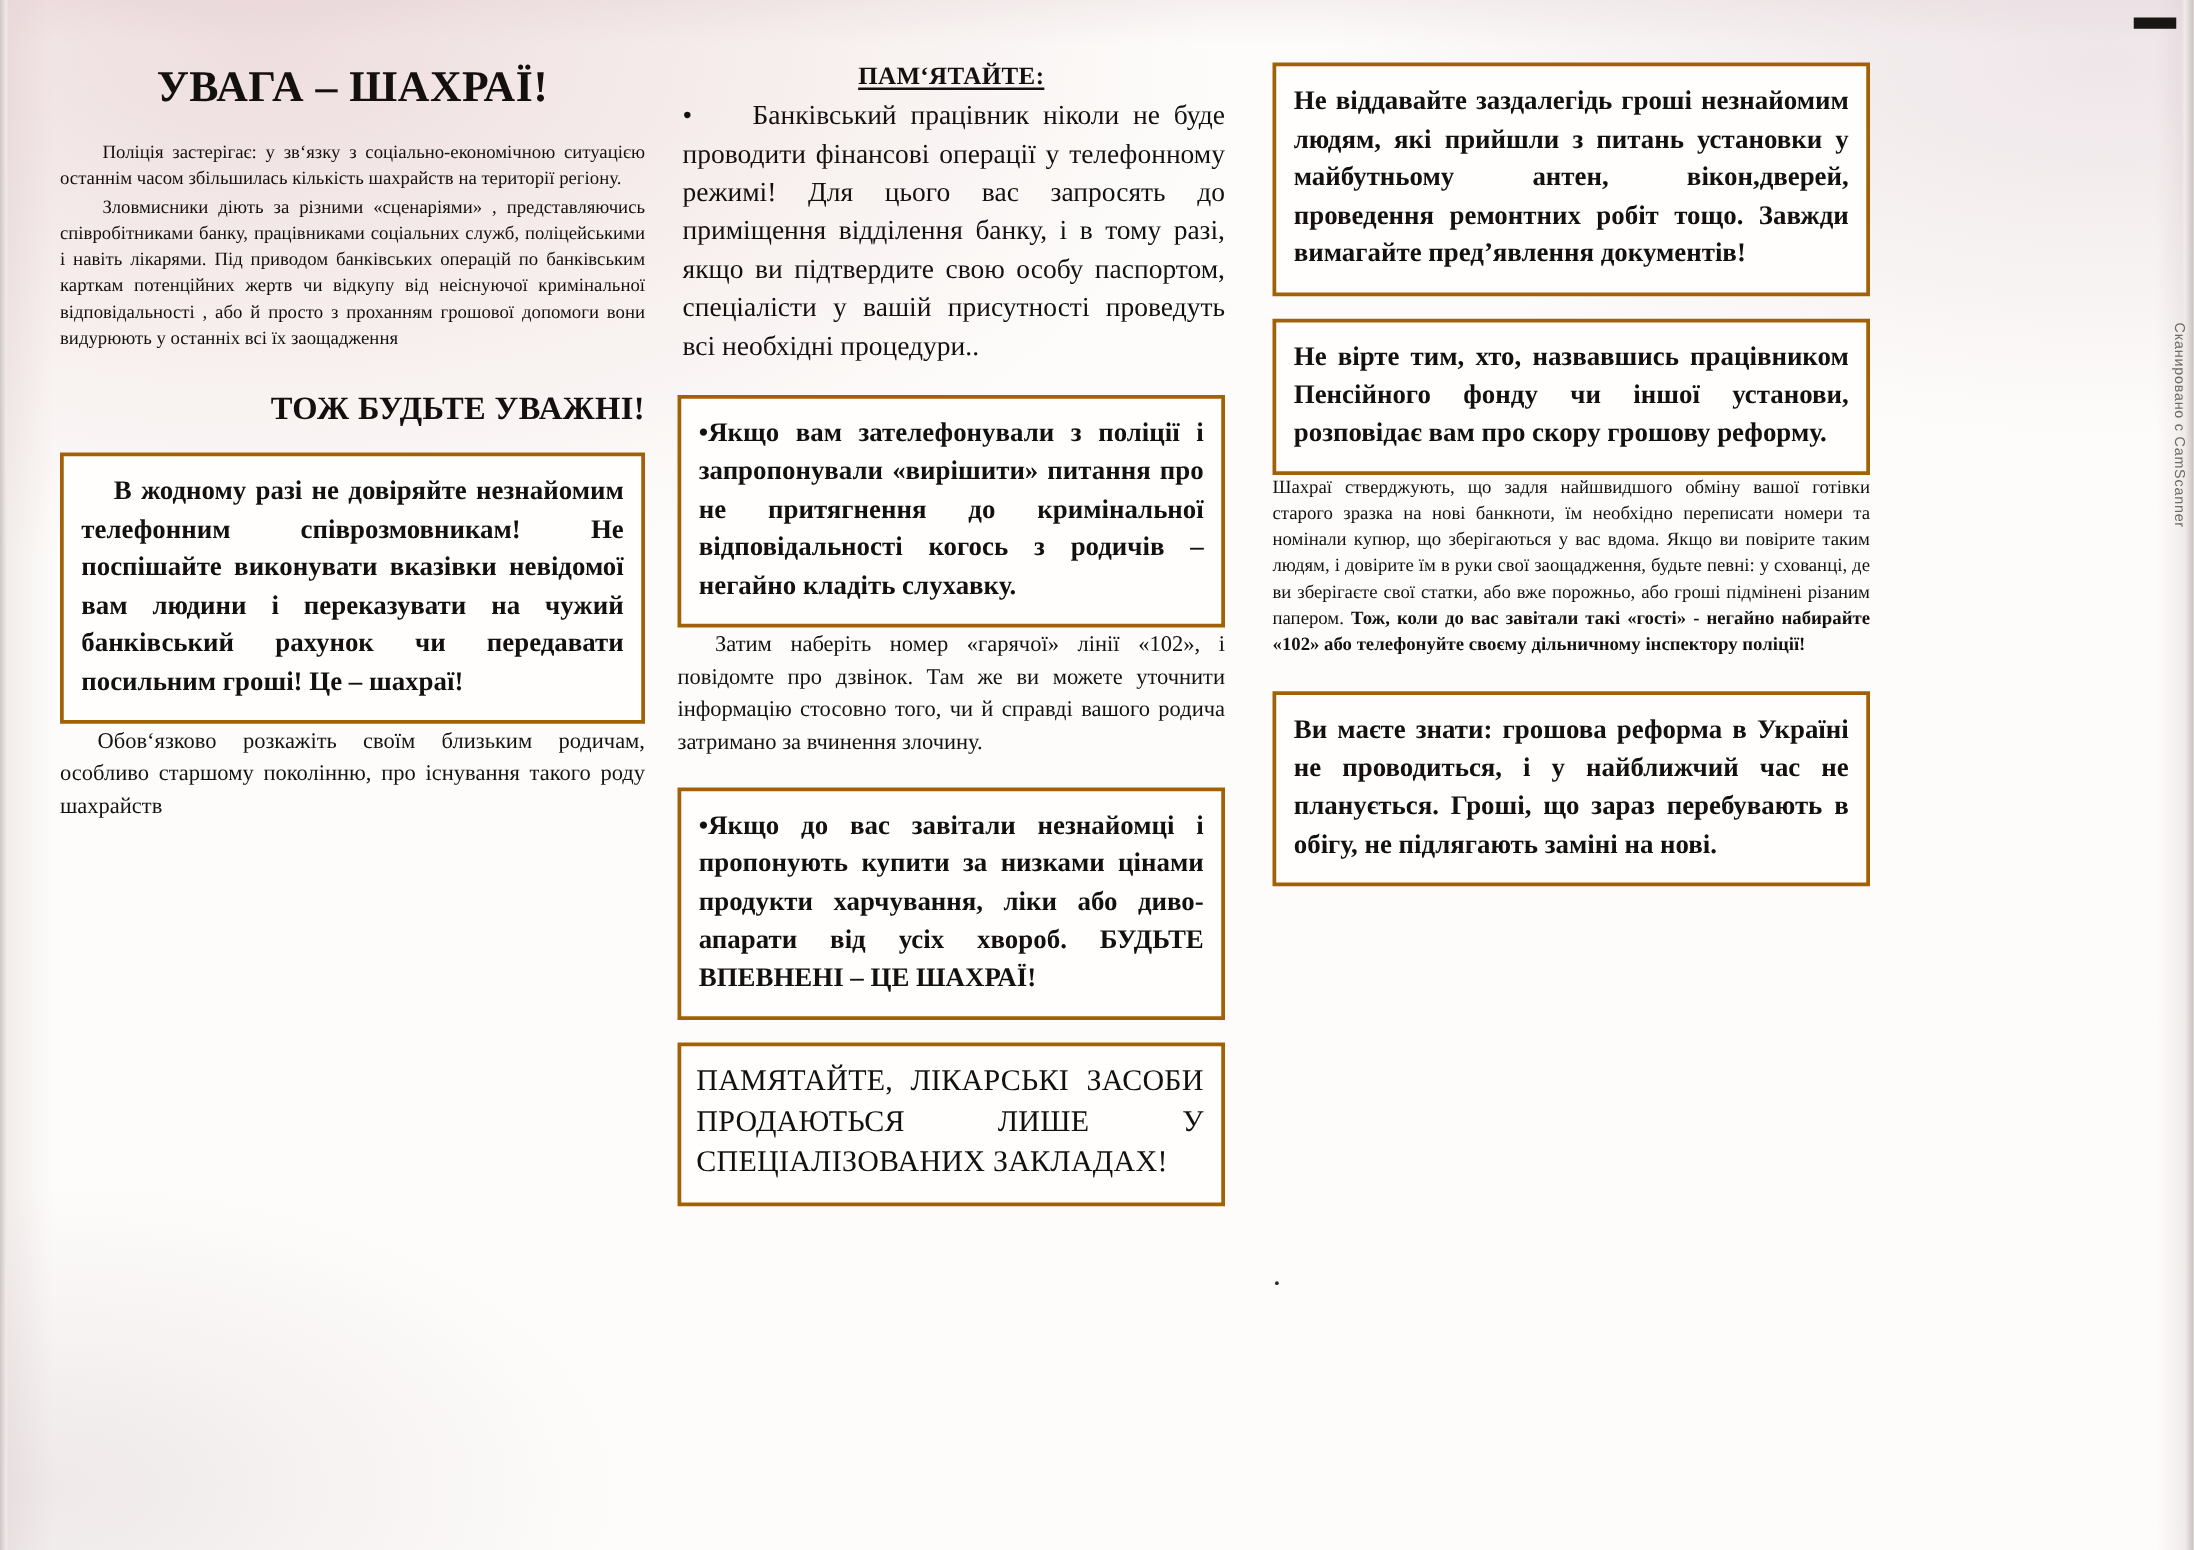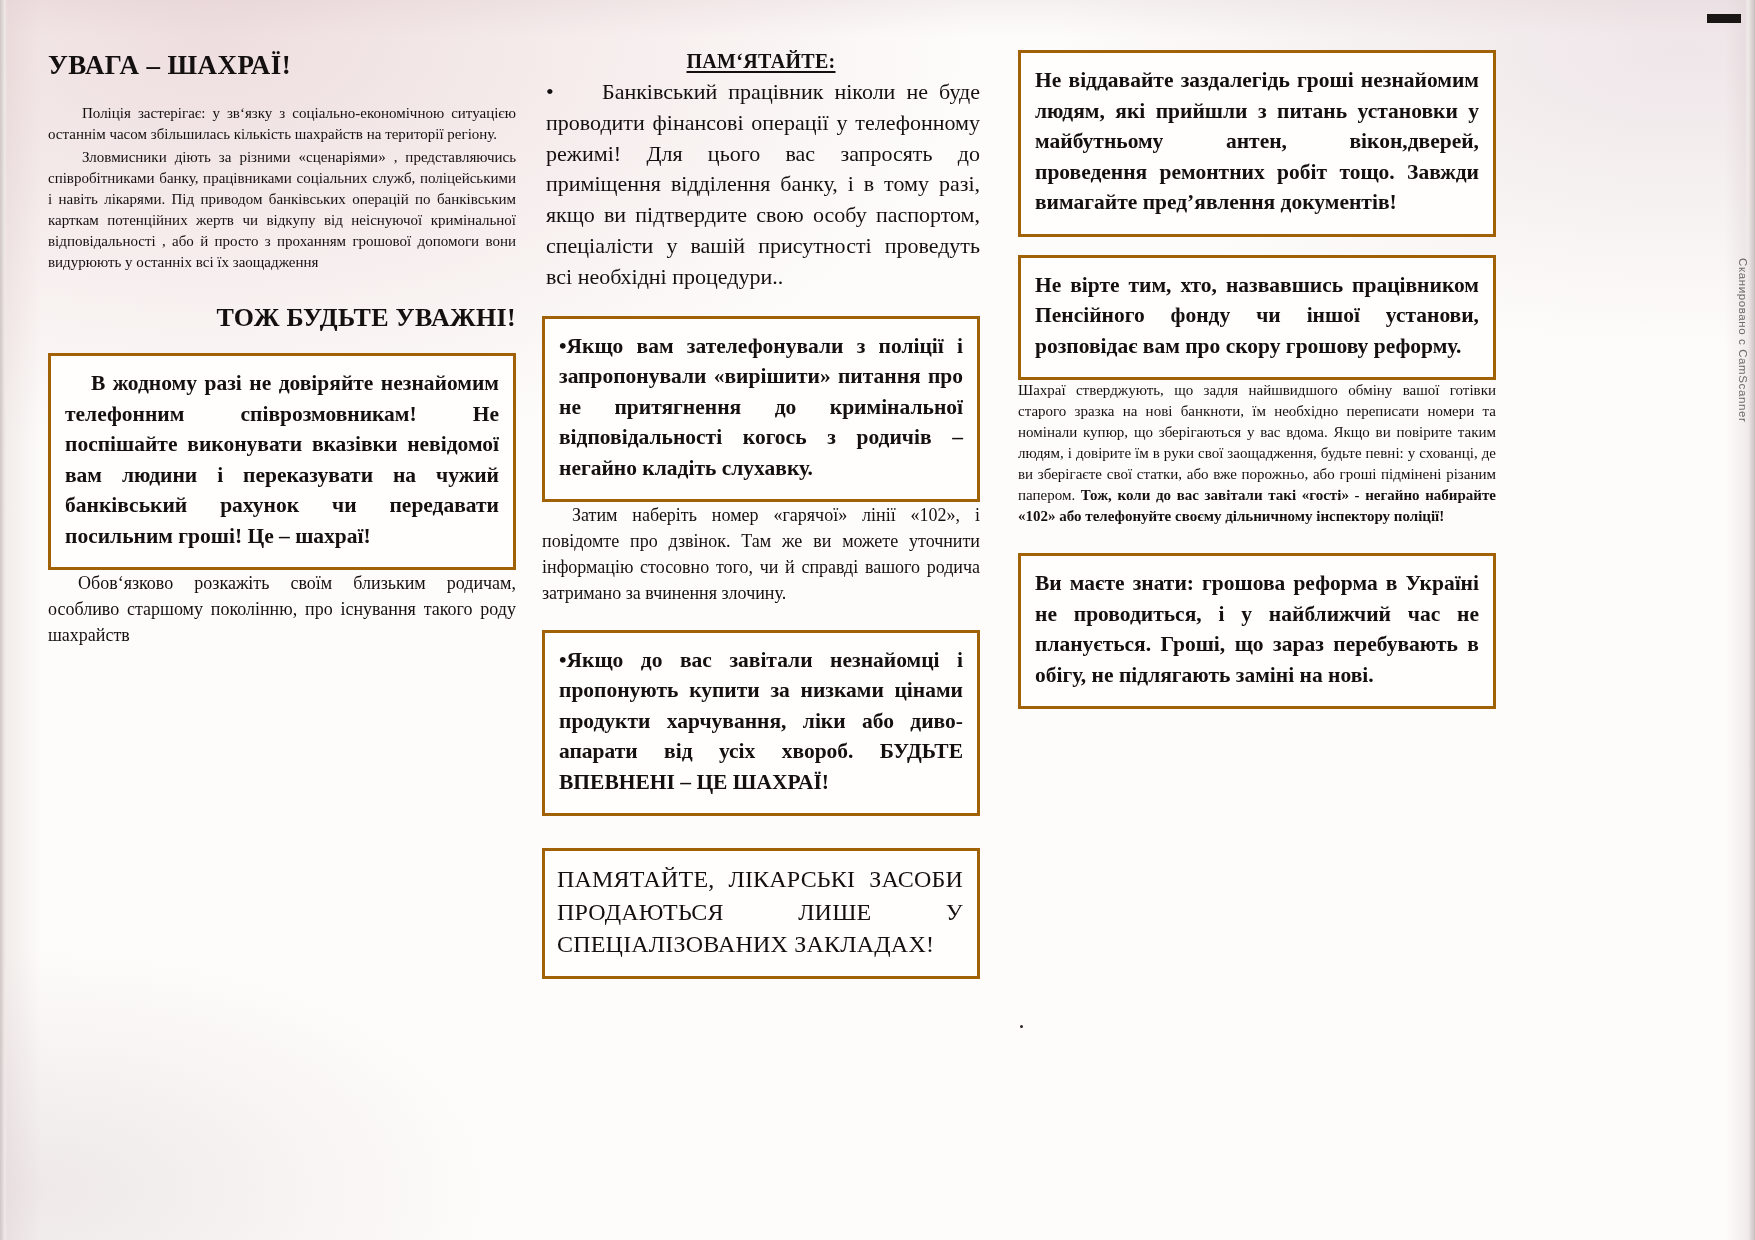--- a/index.html
+++ b/index.html
@@ -53,23 +53,23 @@
     width: 1448px;
     display: flex;
     gap: 0;
   }
   .col { box-sizing: border-box; }
   .col-1 { width: 482px; padding-right: 14px; }
   .col-2 { width: 466px; padding-right: 16px; padding-left: 12px; }
   .col-3 { width: 500px; padding-left: 22px; }
 
   h1.head {
-    font-size: 27px;
-    font-weight: bold;
-    text-align: left;
+    font-size: 35px;
+    font-weight: bold;
+    text-align: center;
     letter-spacing: 0.4px;
     margin: 0 0 22px 0;
   }
   h2.head2 {
     font-size: 20px;
     font-weight: bold;
     text-align: center;
     margin: 0 0 4px 0;
     letter-spacing: 0.3px;
   }
@@ -119,21 +119,21 @@
 
   .bul-para {
     font-size: 22px;
     line-height: 1.40;
     text-align: justify;
     margin: 0 0 10px 4px;
     text-indent: 0;
   }
   .bul-para .dot { display: inline-block; width: 56px; text-indent: 0; }
 
-  .mt-sm { margin-top: 32px; padding-left: 12px; }
+  .mt-sm { margin-top: 18px; padding-left: 12px; }
   .mt-md { margin-top: 26px; }
   .mt-lg { margin-top: 23px; }
   .mt-xl { margin-top: 18px; }
 
   .box-allcaps p {
     font-weight: normal;
     font-size: 24px;
     line-height: 1.35;
     letter-spacing: 0.2px;
     text-indent: 0;

